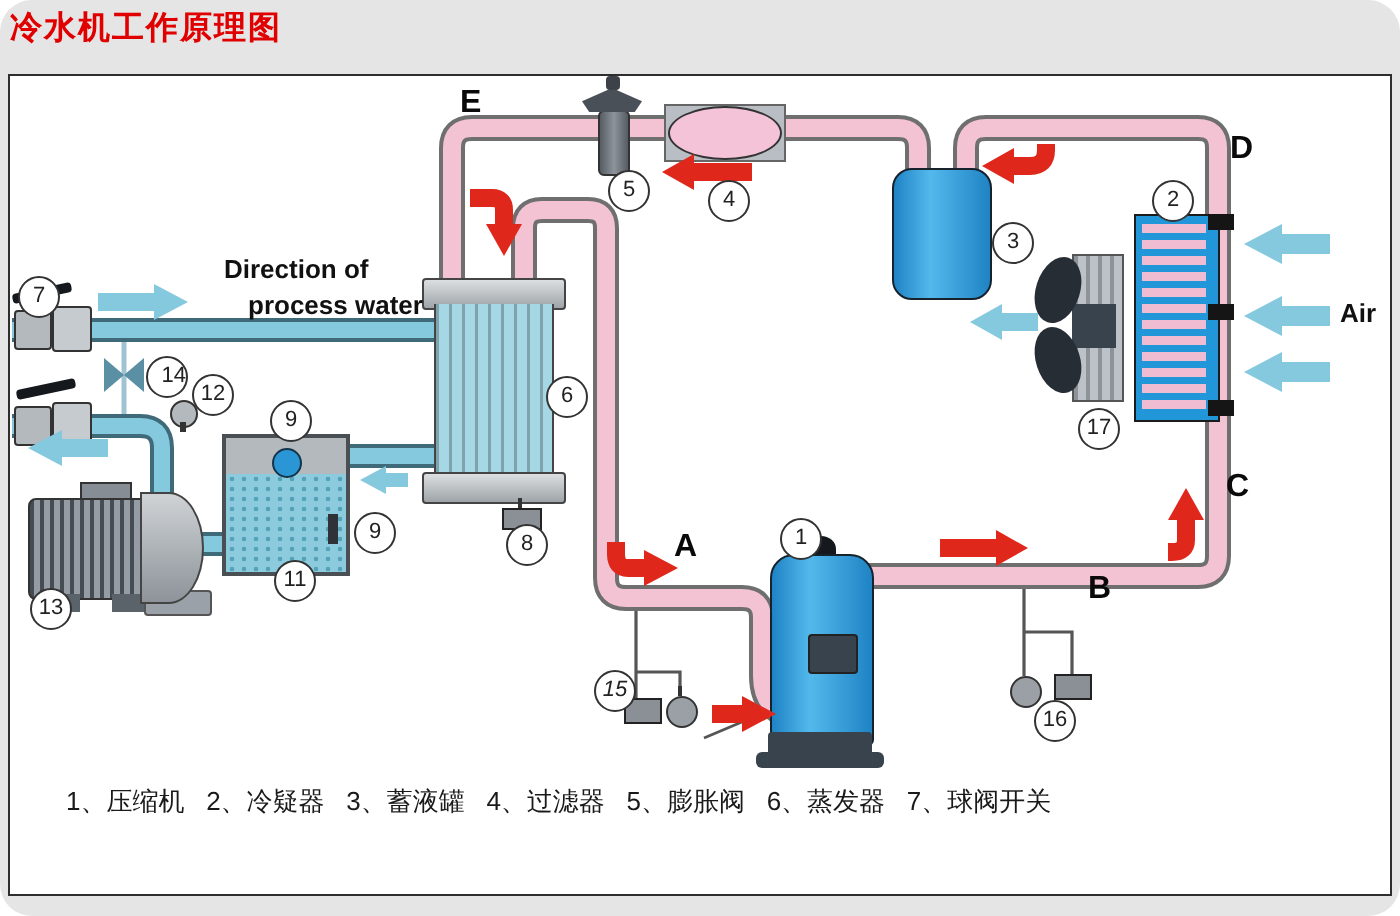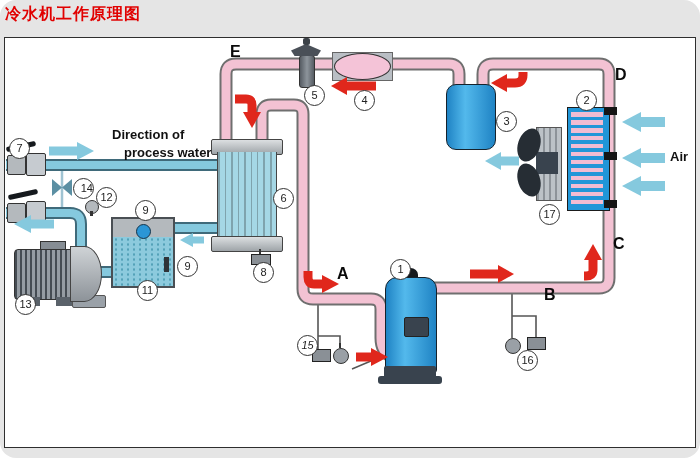--- a/index.html
+++ b/index.html
@@ -243,14 +243,15 @@
   <div class="abs lbl" style="left:135px;top:200px;">9</div>
   <div class="abs lbl" style="left:177px;top:256px;">9</div>
   <div class="abs lbl" style="left:137px;top:280px;">11</div>
   <div class="abs lbl" style="left:96px;top:187px;">12</div>
   <div class="abs lbl" style="left:15px;top:294px;">13</div>
   <div class="abs lbl" style="left:73px;top:178px;text-align:right;">14</div>
   <div class="abs lbl" style="left:297px;top:335px;font-style:italic;">15</div>
   <div class="abs lbl" style="left:517px;top:350px;">16</div>
   <div class="abs lbl" style="left:539px;top:204px;">17</div>
 
+  <div class="abs legend-line" style="left:33px;top:392px;">1、压缩机   2、冷疑器   3、蓄液罐   4、过滤器   5、膨胀阀   6、蒸发器   7、球阀开关</div>
 
 </div>
 
 </body></html>

